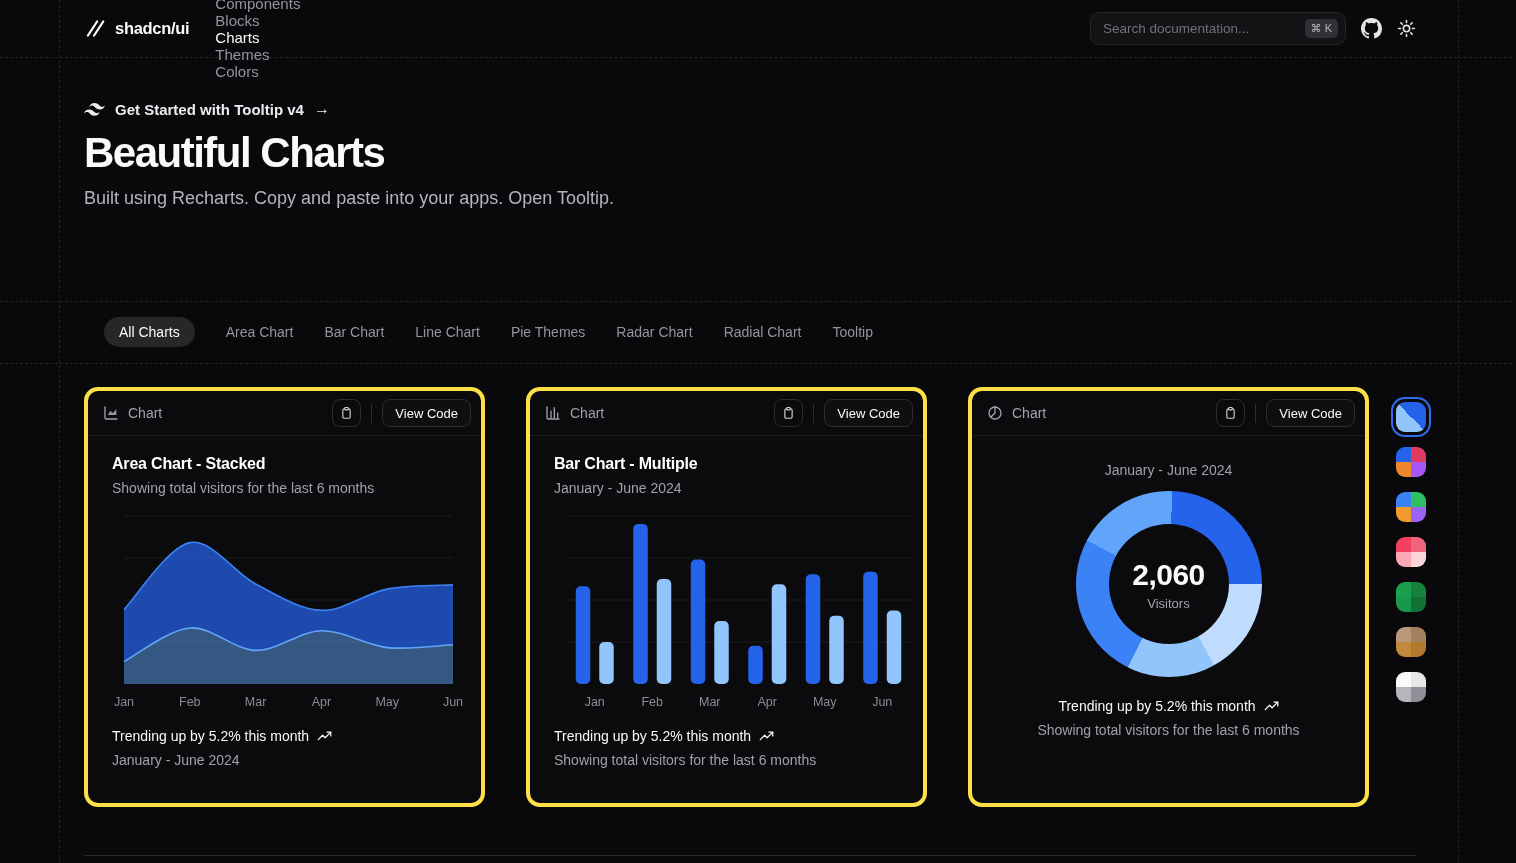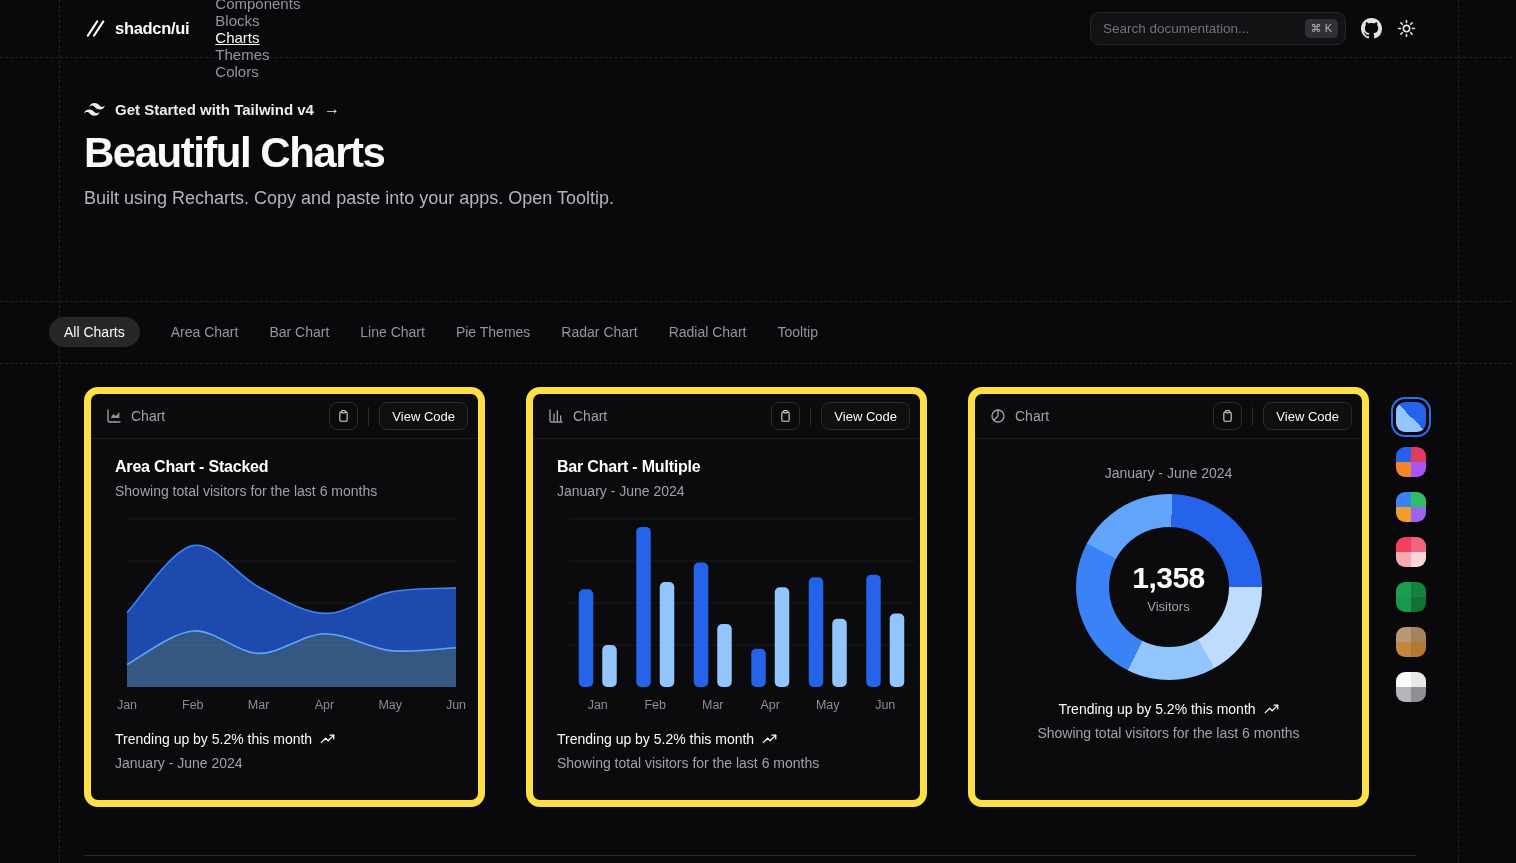--- a/index.html
+++ b/index.html
@@ -13,21 +13,21 @@
   .hline { position:absolute; left:0; right:0; height:0; border-top:1px dashed #232327; }
   .hline.h-header { top:57px; } .hline.h-tabs-top { top:301px; } .hline.h-tabs-bottom { top:363px; }
   .bottom-rule { position:absolute; top:855px; left:84px; width:1332px; height:1px; background:#2a2a2e; }
 
   
   header { position:absolute; top:0; left:0; right:0; height:57px; display:flex; align-items:center; }
   .brand { display:flex; align-items:center; gap:10px; margin-left:84px; cursor:pointer; }
   .brand-name { font-size:16.5px; font-weight:700; letter-spacing:-0.3px; color:#fafafa; }
   nav.links { display:flex; align-items:flex-start; margin-left:26px;flex-direction:column; }
   .nav-link { font-size:15px; color:#94949d; text-decoration:none; cursor:pointer; }
-  .nav-link.active { color:#fafafa;text-decoration:underline; }
+  .nav-link.active { color:#fafafa; }
   .nav-right { position:absolute; right:96px; display:flex; align-items:center; gap:15px; }
   .search { width:256px; height:33px; background:#131316; border:1px solid #26262a; border-radius:9px;
             display:flex; align-items:center; padding:0 7px 0 12px; cursor:text; }
   .search input { flex:1; background:transparent; border:none; outline:none; color:#22c55e;
             font-size:13.5px; font-family:inherit; }
   .search input::placeholder { color:#717179; }
   .kbd { background:#303036; color:#b4b4bc; border-radius:5px; font-size:11px; padding:3px 6px; white-space:nowrap; }
   .icon-btn { display:flex; align-items:center; justify-content:center; cursor:pointer; color:#e4e4e7; }
 
   
@@ -37,28 +37,28 @@
   .hero-banner-arrow { font-size:16px; color:#ececf0; }
   h1.hero-title { margin-top:8px; font-size:42px; line-height:50px; font-weight:800; letter-spacing:-1.5px; color:#fafafa; }
   .hero-sub { margin-top:8px; font-size:18px; line-height:25px; color:#b4b4bc; }
   .hero-buttons { margin-top:16px; display:flex; align-items:center; gap:8px; }
   .btn-primary { height:37px; padding:0 17px; background:#fafafa; color:#0a0a0b; border:none; border-radius:9px;
                  font-size:13.5px; font-weight:600; font-family:inherit; cursor:pointer; }
   .btn-ghost { height:37px; padding:0 17px; background:transparent; color:#fafafa; border:none; border-radius:9px;
                font-size:13.5px; font-weight:600; font-family:inherit; cursor:pointer; }
 
   
-  .tabs-row { position:absolute; top:301px; left:0; right:0; height:62px; display:flex; align-items:center; padding-left:49px; }
+  .tabs-row { position:absolute; top:301px; left:0; right:0; height:62px; display:flex; align-items:center; padding-left:104px; }
   .tabs { display:flex; align-items:center; gap:31px; }
   .tab { font-size:14px; color:#94949d; cursor:pointer; white-space:nowrap; }
   .tab.active { background:#27272a; color:#fafafa; padding:7px 15px; border-radius:999px; font-weight:500; }
 
   
   .card { position:absolute; top:387px; width:401px; height:420px; background:#0b0b0d;
-          border:7px solid #fde047; border-radius:14px; }
+          border:4px solid #fde047; border-radius:14px; }
   .card.c1 { left:84px; } .card.c2 { left:526px; } .card.c3 { left:968px; }
   .card-head { height:45px; border-bottom:1px solid #1c1c20; display:flex; align-items:center; padding:0 10px 0 15px; }
   .card-head .chart-type { color:#a1a1aa; display:flex; align-items:center; }
   .card-head .head-label { font-size:14px; color:#a1a1aa; margin-left:9px; flex:1; }
   .copy-btn { width:29px; height:28px; border:1px solid #2c2c31; border-radius:8px; background:transparent;
               display:flex; align-items:center; justify-content:center; cursor:pointer; color:#d4d4d8; }
   .head-sep { width:1px; height:19px; background:#2c2c31; margin:0 10px; }
   .view-code-btn { height:28px; padding:0 12px; border:1px solid #2c2c31; border-radius:8px; background:#0f0f12;
                    color:#fafafa; font-size:13px; font-weight:500; font-family:inherit; cursor:pointer; }
   .card-body { padding:19px 24px 0; }
@@ -143,21 +143,21 @@
     </div>
   </header>
 
   <section class="hero">
     <div class="hero-banner">
       <span>
         <svg width="21" height="13" viewBox="0 0 54 33" fill="#ececf0">
           <path d="M27 0C19.8 0 15.3 3.6 13.5 10.8 16.2 7.2 19.35 5.85 22.95 6.75c2.054.513 3.522 2.004 5.147 3.653C30.744 13.09 33.808 16.2 40.5 16.2c7.2 0 11.7-3.6 13.5-10.8-2.7 3.6-5.85 4.95-9.45 4.05-2.054-.513-3.522-2.004-5.147-3.653C36.756 3.11 33.692 0 27 0ZM13.5 16.2C6.3 16.2 1.8 19.8 0 27c2.7-3.6 5.85-4.95 9.45-4.05 2.054.514 3.522 2.004 5.147 3.653C17.244 29.29 20.308 32.4 27 32.4c7.2 0 11.7-3.6 13.5-10.8-2.7 3.6-5.85 4.95-9.45 4.05-2.054-.513-3.522-2.004-5.147-3.653C23.256 19.31 20.192 16.2 13.5 16.2Z"></path>
         </svg>
       </span>
-      <span class="hero-banner-label">Get Started with Tailwind v4</span>
+      <span class="hero-banner-label">Get Started with Tooltip v4</span>
       <span class="hero-banner-arrow">→</span>
     </div>
     <h1 class="hero-title">Beautiful Charts</h1>
     <p class="hero-sub">Built using Recharts. Copy and paste into your apps. Open Tooltip.</p>
   </section>
 
   <div class="tabs-row">
     <div class="tabs">
         <div class="tab active">All Charts</div>
         <div class="tab">Area Chart</div>
@@ -299,21 +299,21 @@
           <rect x="5.8" y="1.2" width="4.4" height="3" rx="1.1" fill="#0b0b0d"></rect>
         </svg>
       </button>
       <span class="head-sep"></span>
       <button class="view-code-btn">View Code</button>
     </div>
     <div class="card-body">
       <div class="card-desc">January - June 2024</div>
       <div class="donut" style="background: conic-gradient(from 90deg, rgb(191, 219, 254) 0deg, rgb(191, 219, 254) 60.8deg, rgb(147, 197, 253) 60.8deg, rgb(147, 197, 253) 116.2deg, rgb(59, 130, 246) 116.2deg, rgb(59, 130, 246) 208deg, rgb(96, 165, 250) 208deg, rgb(96, 165, 250) 272deg, rgb(37, 99, 235) 272deg, rgb(37, 99, 235) 360deg);">
         <div class="donut-hole">
-          <div class="donut-value">1,358</div>
+          <div class="donut-value">2,060</div>
           <div class="donut-label">Visitors</div>
         </div>
       </div>
       <div class="card-foot" style="margin-top:21px;">
         <div class="foot-primary">
           <span>Trending up by 5.2% this month</span>
           <svg width="15" height="15" viewBox="0 0 24 24" fill="none" stroke="#fafafa" stroke-width="2" stroke-linecap="round" stroke-linejoin="round">
             <polyline points="2 17 9 10 13 14 22 5"></polyline>
               <polyline points="16 5 22 5 22 11"></polyline>
           </svg>

